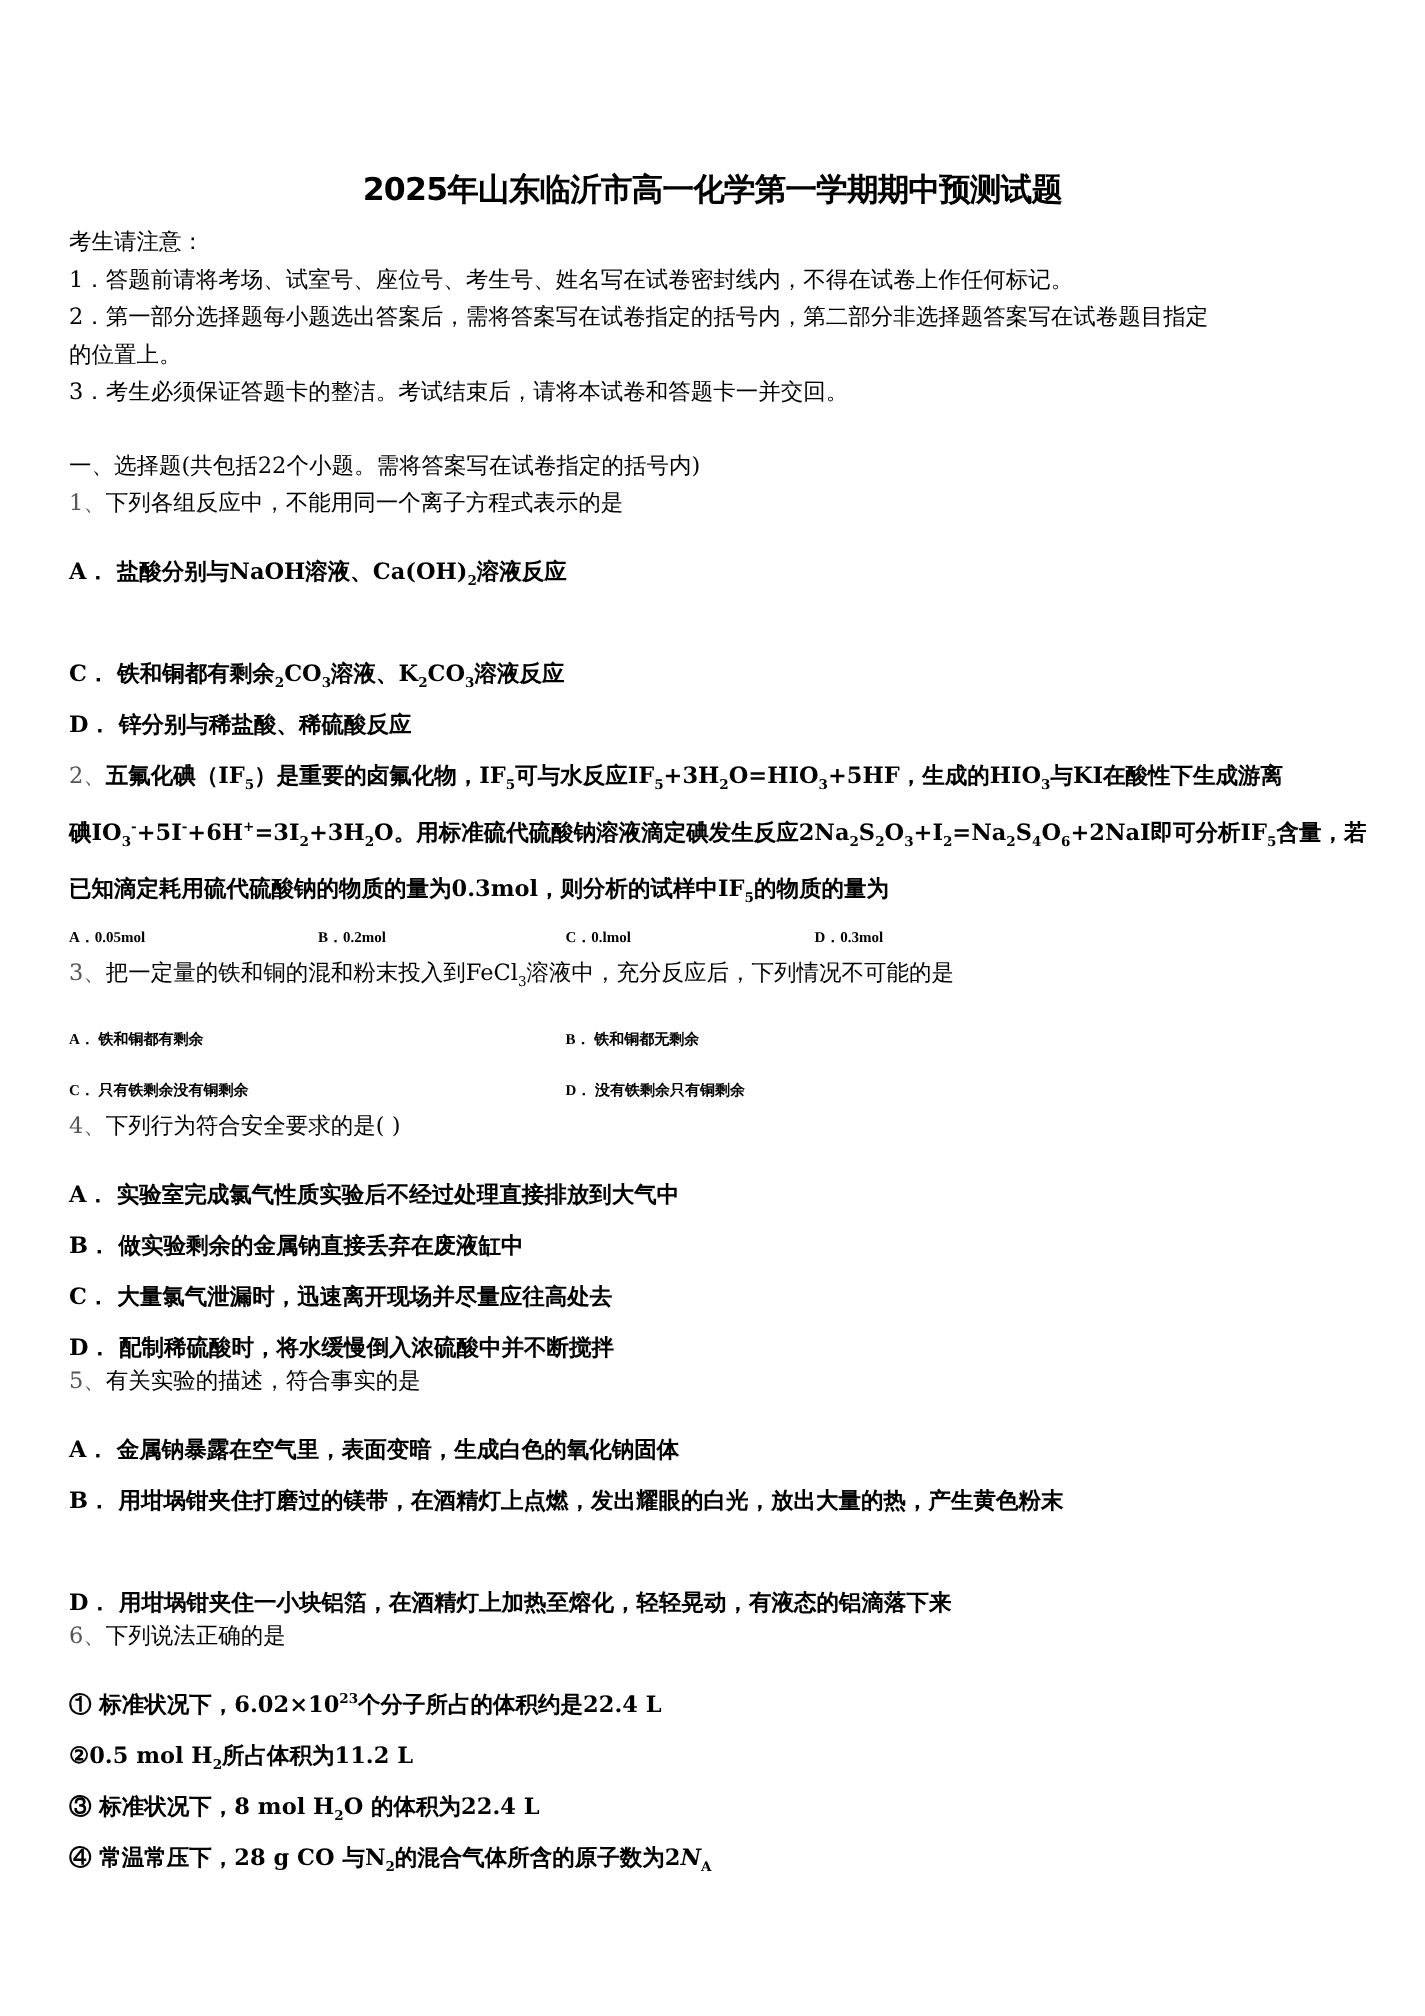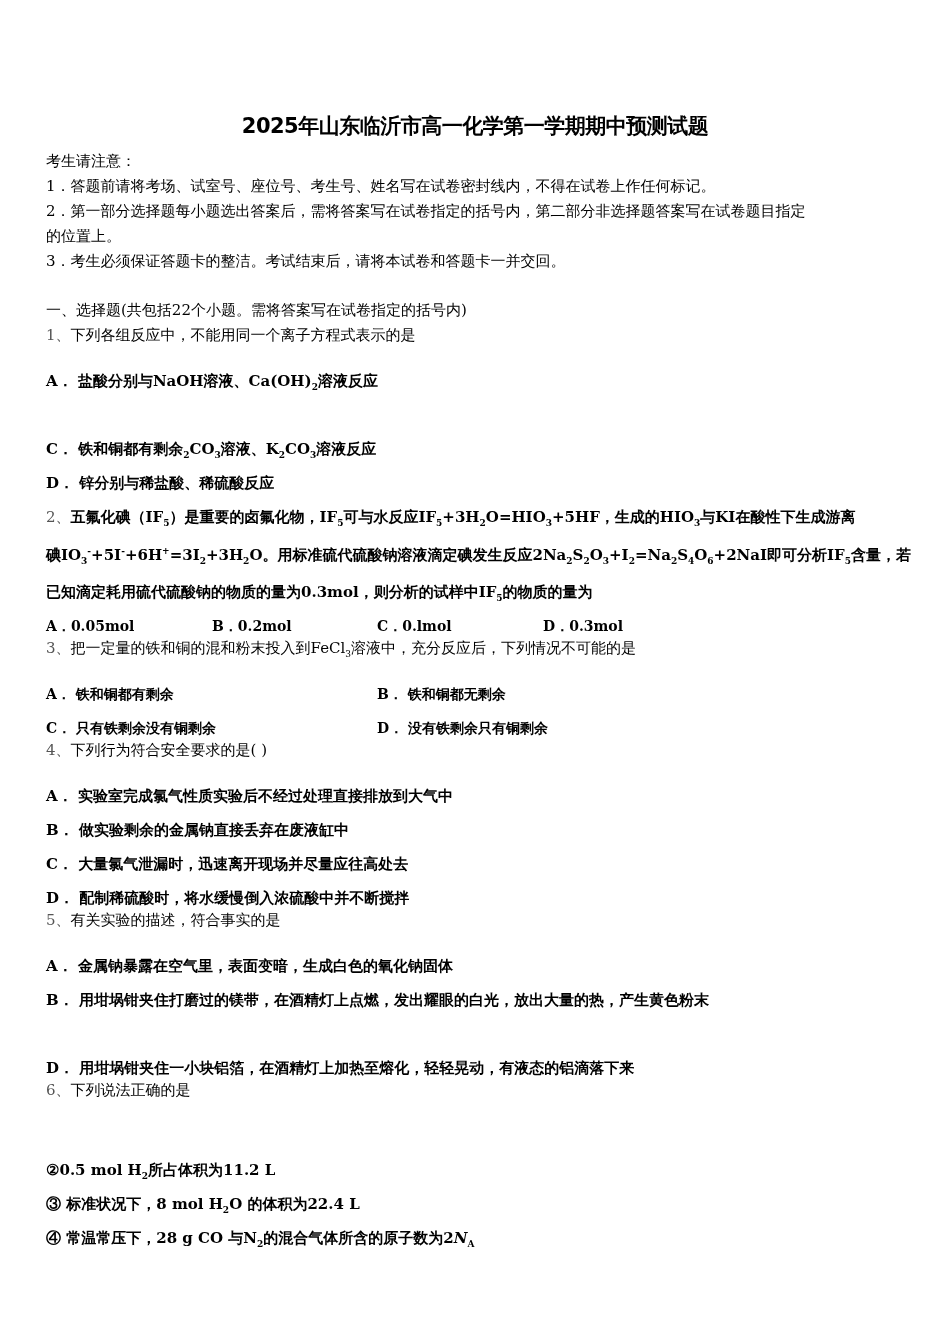--- a/index.html
+++ b/index.html
@@ -6,21 +6,21 @@
   body { width: 950px; height: 1344px; position: relative; overflow: hidden;
          font-family: "DejaVu Serif", "Liberation Serif", serif; color: #000; }
   .page { position: absolute; left: 0; top: 0; width: 852px; height: 1344px; }
   .title { position: absolute; top: 112px; left: 0; width: 950px; text-align: center;
            font-family: "DejaVu Sans", "Liberation Sans", sans-serif; font-weight: bold;
            font-size: 21px; letter-spacing: -0.5px; }
   .line { position: absolute; left: 46px; font-size: 15px; white-space: nowrap; line-height: 20px; }
   .b { font-weight: bold; margin-top: 12px; }
   .qnum { color: #555; font-weight: normal; }
   sub, sup { font-size: 9px; line-height: 0; }
-  .opt { position: absolute; font-size: 14px; white-space: nowrap; line-height: 20px; }
+  .opt { position: absolute; font-size: 10px; white-space: nowrap; line-height: 20px; font-family: Liberation Serif, serif; }
 </style>
 </head>
 <body>
 
 <div class="page">
   <div class="title">2025年山东临沂市高一化学第一学期期中预测试题</div>
 
   <div class="line" style="top:151px">考生请注意：</div>
   <div class="line" style="top:176px">1．答题前请将考场、试室号、座位号、考生号、姓名写在试卷密封线内，不得在试卷上作任何标记。</div>
   <div class="line" style="top:201px">2．第一部分选择题每小题选出答案后，需将答案写在试卷指定的括号内，第二部分非选择题答案写在试卷题目指定</div>
@@ -55,16 +55,17 @@
   <div class="line b" style="top:808px"><span>B．</span> <span>做实验剩余的金属钠直接丢弃在废液缸中</span></div>
   <div class="line b" style="top:876px"><span>D．</span> <span>配制稀硫酸时，将水缓慢倒入浓硫酸中并不断搅拌</span></div>
   <div class="line b" style="top:842px"><span>C．</span> <span>大量氯气泄漏时，迅速离开现场并尽量应往高处去</span></div>
 
   <div class="line" style="top:910px"><span class="qnum">5、</span><span>有关实验的描述，符合事实的是</span></div>
   <div class="line b" style="top:944px"><span>A．</span> <span>金属钠暴露在空气里，表面变暗，生成白色的氧化钠固体</span></div>
   <div class="line b" style="top:978px"><span>B．</span> <span>用坩埚钳夹住打磨过的镁带，在酒精灯上点燃，发出耀眼的白光，放出大量的热，产生黄色粉末</span></div>
   <div class="line b" style="top:1046px"><span>D．</span> <span>用坩埚钳夹住一小块铝箔，在酒精灯上加热至熔化，轻轻晃动，有液态的铝滴落下来</span></div>
 
   <div class="line" style="top:1080px"><span class="qnum">6、</span><span>下列说法正确的是</span></div>
+  <div class="line b" style="top:1114px"><span class="seg"><span>① 标准状况下，6.02×10</span><sup>23</sup><span>个分子所占的体积约是22.4 L</span></span></div>
   <div class="line b" style="top:1148px"><span class="seg"><span>②0.5 mol H</span><sub>2</sub><span>所占体积为11.2 L</span></span></div>
   <div class="line b" style="top:1182px"><span class="seg"><span>③ 标准状况下，8 mol H</span><sub>2</sub><span>O 的体积为22.4 L</span></span></div>
   <div class="line b" style="top:1216px"><span class="seg"><span>④ 常温常压下，28 g CO 与N</span><sub>2</sub><span>的混合气体所含的原子数为2</span><i>N</i><sub>A</sub></span></div>
 </div>
 
 </body></html>

